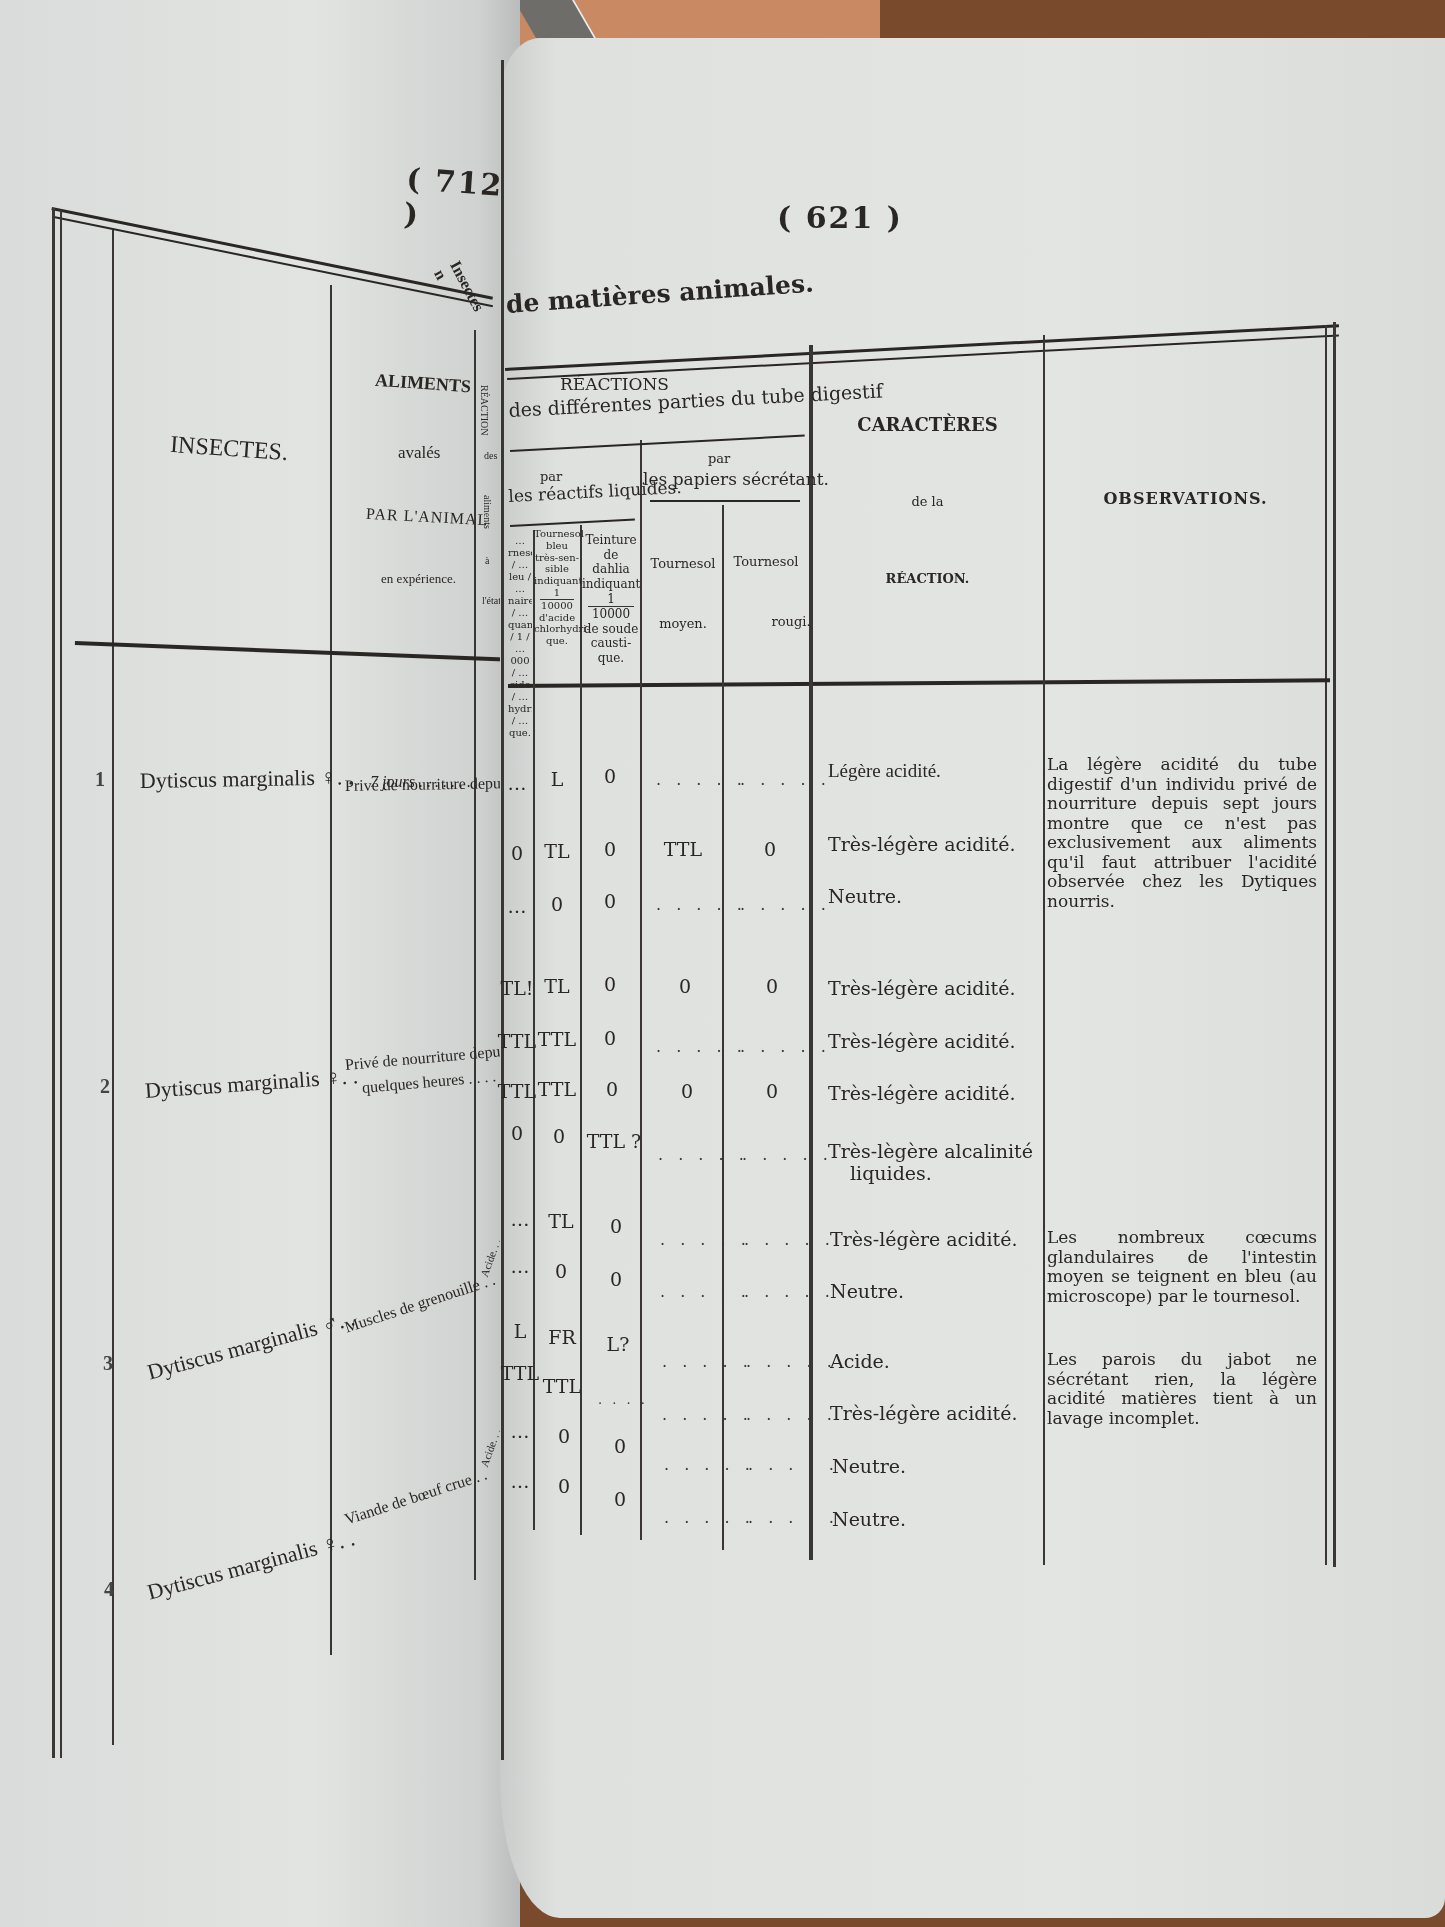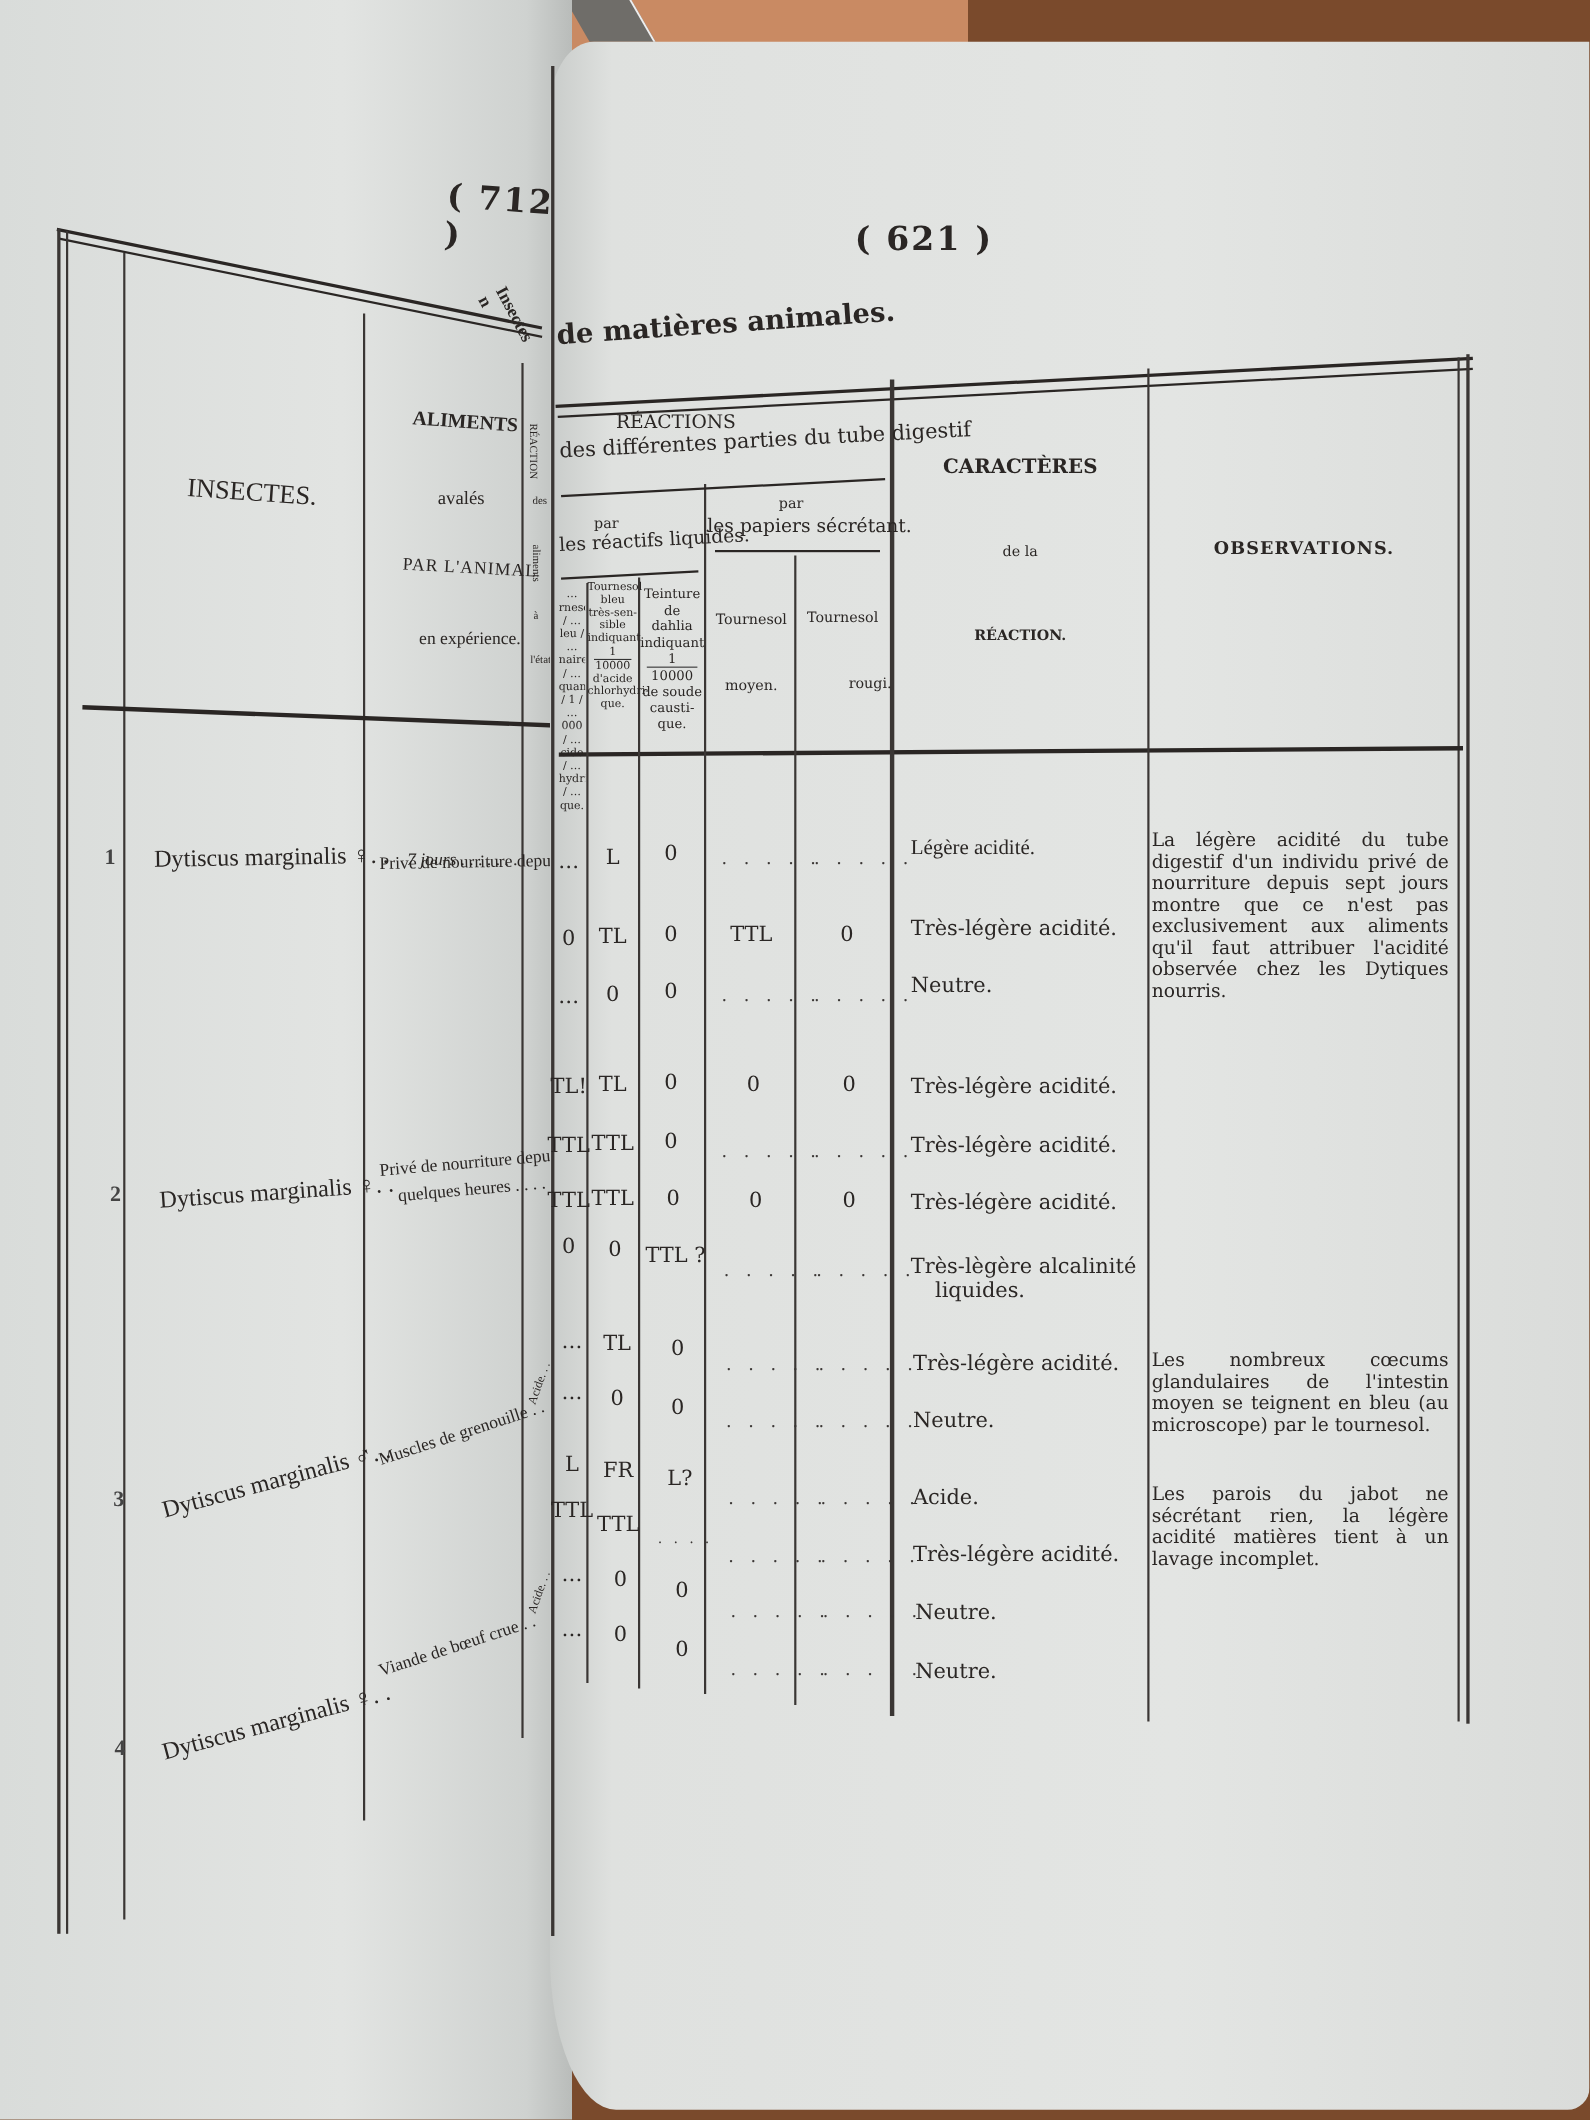--- a/index.html
+++ b/index.html
@@ -75,21 +75,21 @@
   <div class="vline" style="left:60px;top:210px;height:1548px;"></div>
   <div class="vline" style="left:112px;top:230px;height:1515px;"></div>
   <div class="vline" style="left:330px;top:285px;height:1370px;"></div>
   <div class="vline" style="left:474px;top:330px;height:1250px;"></div>
   <div class="line" style="left:75px;top:641px;width:430px;height:4px;transform:rotate(2.2deg);transform-origin:left top;"></div>
 
   <div class="cell cond" style="left:170px;top:435px;font-size:24px;transform:rotate(4deg);">INSECTES.</div>
   <div class="cell cond" style="left:375px;top:373px;font-size:18px;font-weight:bold;transform:rotate(4deg);">ALIMENTS</div>
   <div class="cell cond" style="left:398px;top:443px;font-size:17px;">avalés</div>
   <div class="cell cond" style="left:366px;top:508px;font-size:16px;letter-spacing:1px;transform:rotate(3deg);">PAR L'ANIMAL</div>
-  <div class="cell cond" style="left:381px;top:572px;font-size:16px;">en expérience.</div>
+  <div class="cell cond" style="left:381px;top:572px;font-size:13px;">en expérience.</div>
   <div class="cell cond xs rot" style="left:490px;top:385px;">RÉACTION</div>
   <div class="cell cond xs" style="left:484px;top:450px;">des</div>
   <div class="cell cond xs rot" style="left:493px;top:495px;">aliments</div>
   <div class="cell cond xs" style="left:485px;top:555px;">à</div>
   <div class="cell cond xs" style="left:482px;top:595px;">l'état</div>
 
   <div class="rownum" style="left:95px;top:768px;">1</div>
   <div class="left-insect" style="left:140px;top:768px;transform:rotate(-1deg);">Dytiscus marginalis ♀. .</div>
   <div class="left-food" style="left:345px;top:776px;transform:rotate(-1deg);">Privé de nourriture depuis</div>
   <div class="left-food" style="left:370px;top:772px;font-style:italic;">7 jours . . . . . . .</div>

